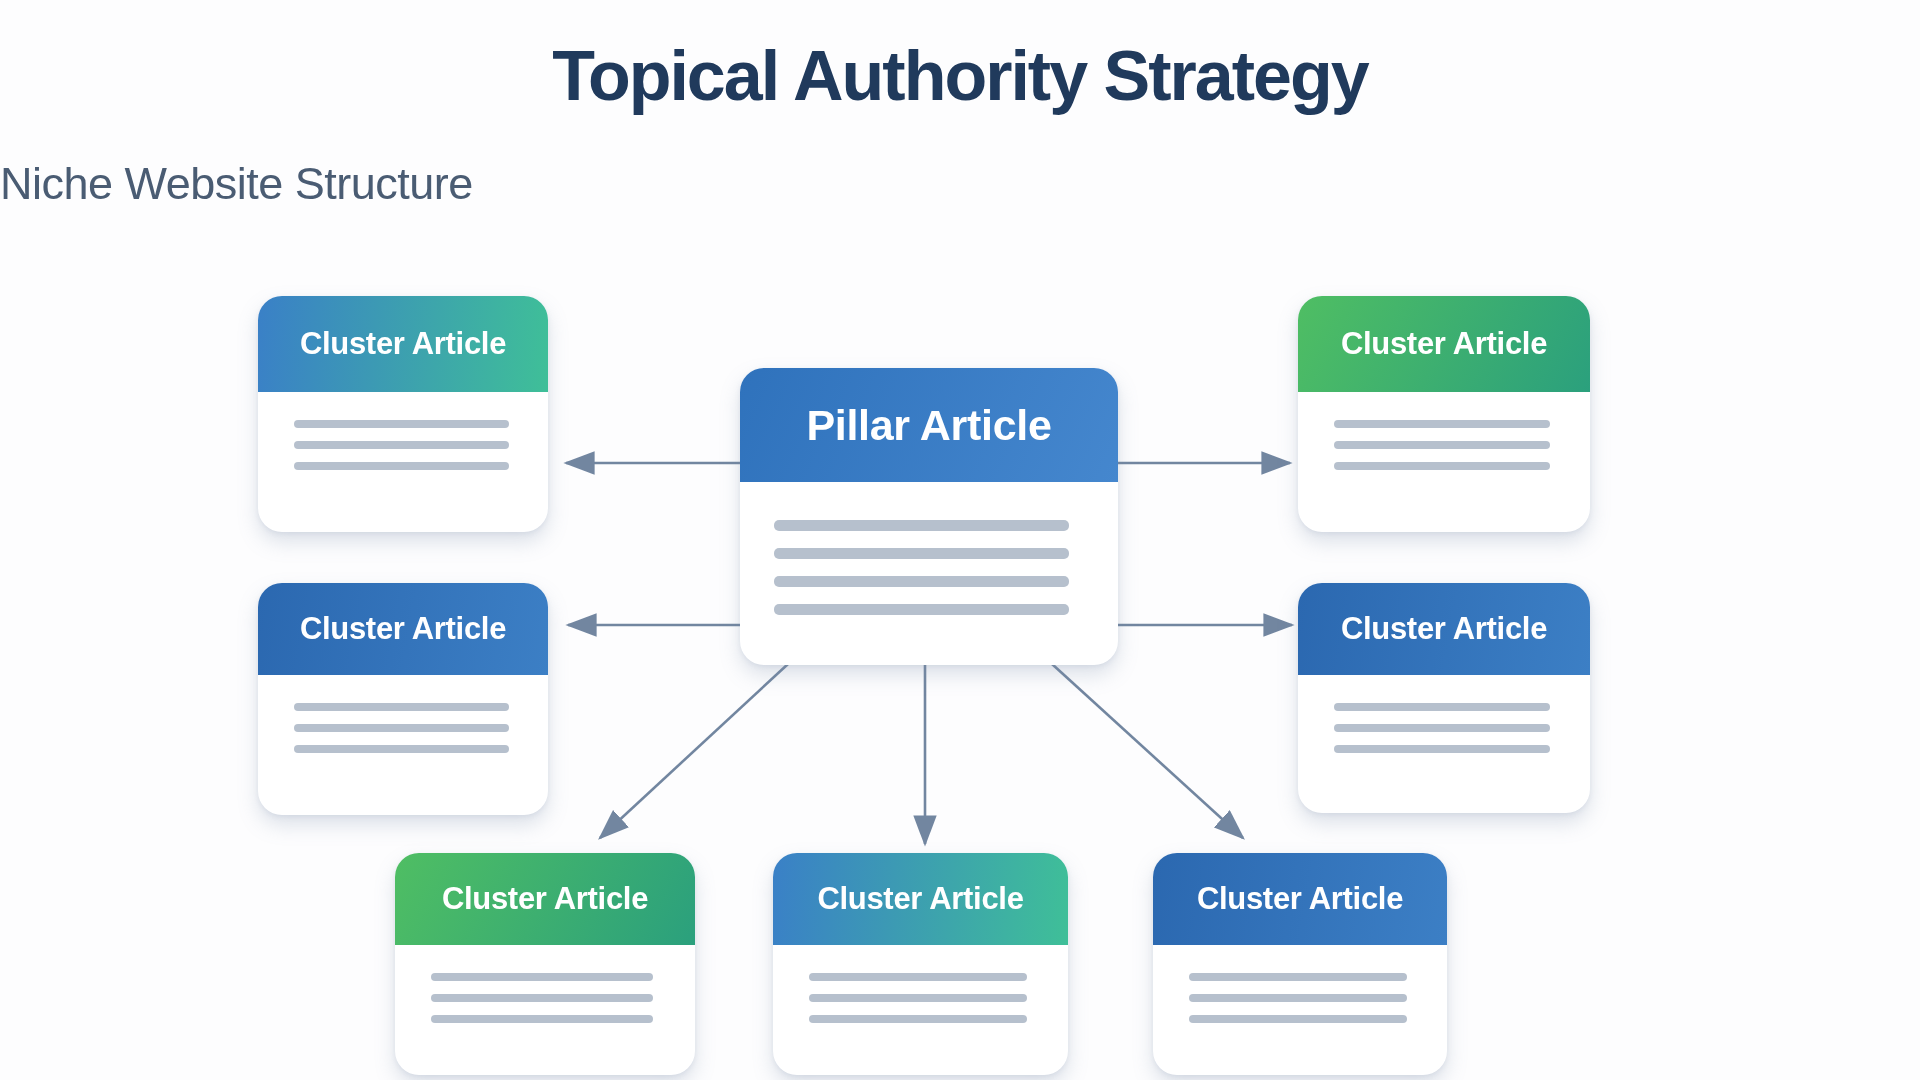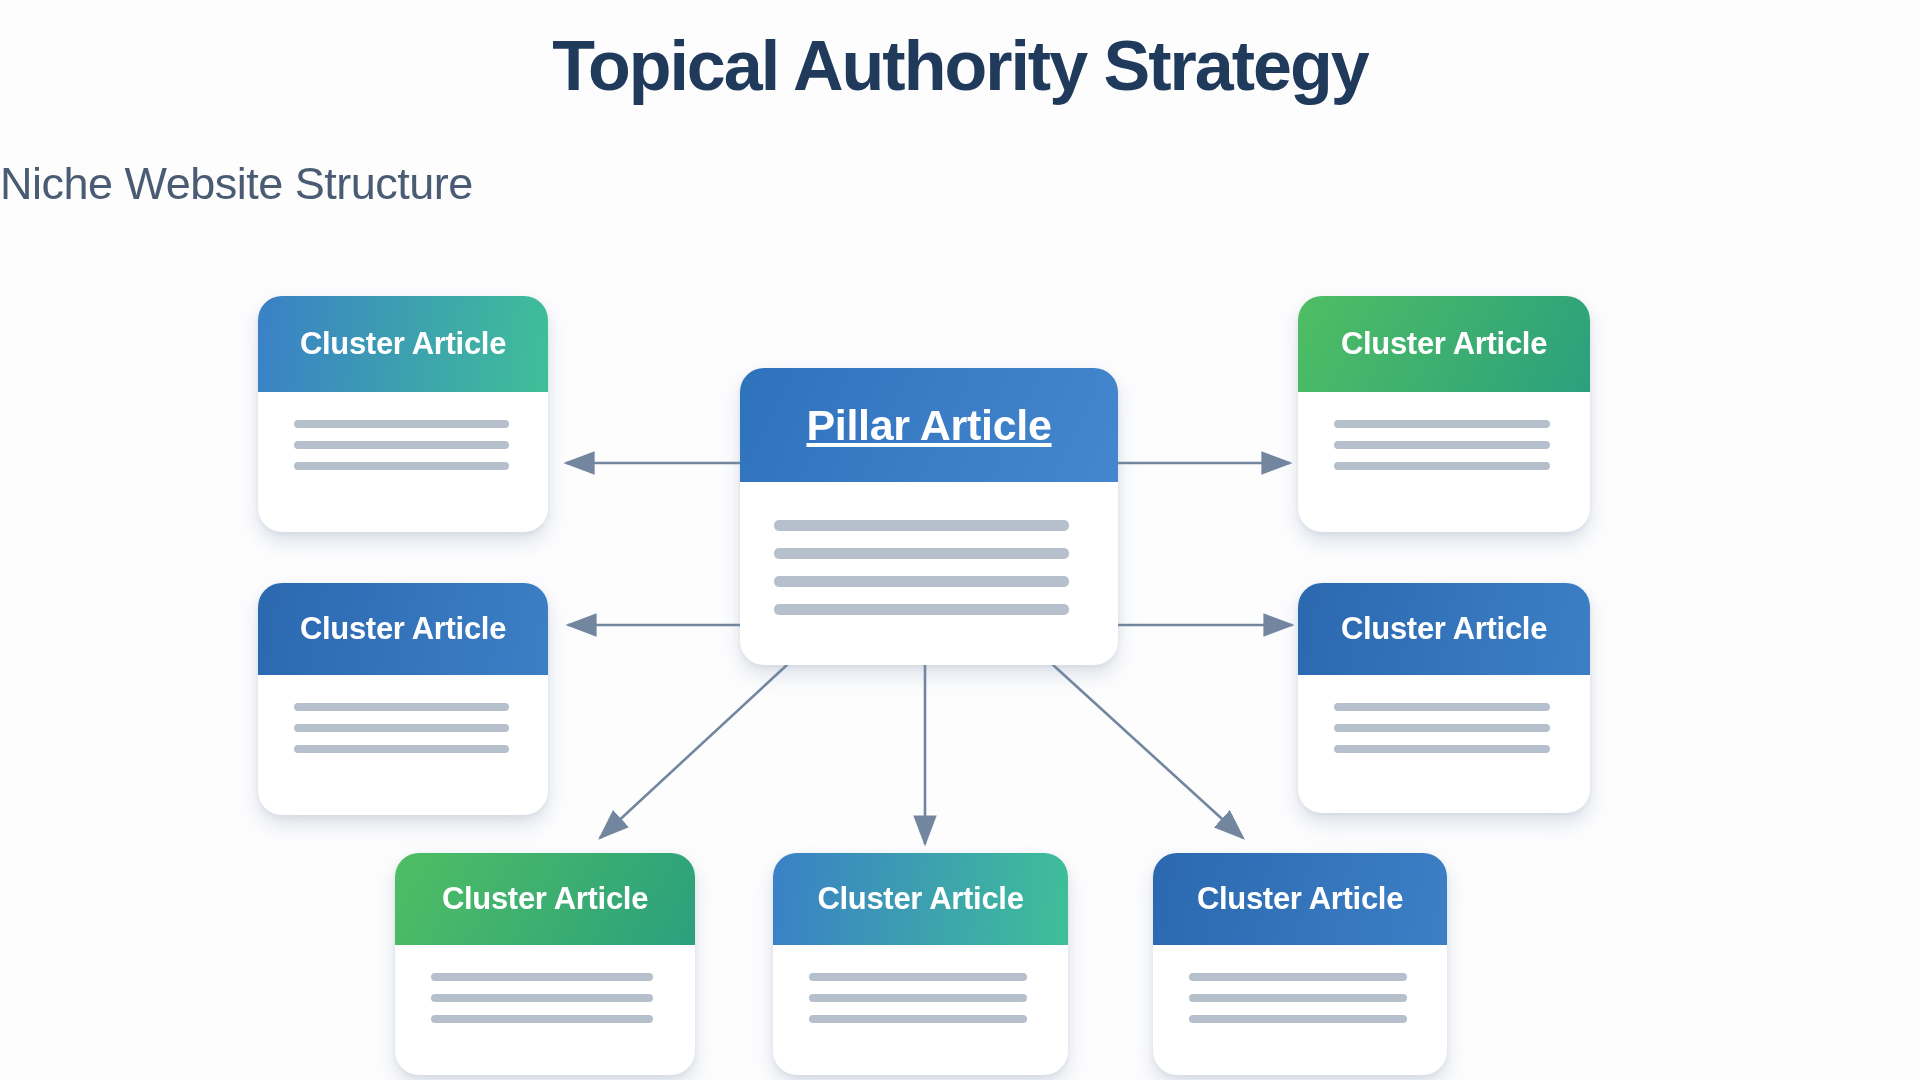--- a/index.html
+++ b/index.html
@@ -6,21 +6,21 @@
   body{
     width:1920px;height:1080px;overflow:hidden;
     background:var(--background,#fdfdfe);
     font-family:"Liberation Sans","DejaVu Sans",sans-serif;
     position:relative;
   }
   #canvas{position:relative;width:1920px;height:1080px;}
 
   
   .page-title{
-    position:absolute;top:26px;left:0;width:100%;
+    position:absolute;top:36px;left:0;width:100%;
     text-align:center;font-size:70px;font-weight:bold;
     letter-spacing:-2px;color:var(--title,#203a5c);
   }
   .page-subtitle{
     position:absolute;top:158px;left:0;width:100%;
     text-align:left;font-size:45px;font-weight:normal;
     letter-spacing:-0.5px;color:var(--subtitle,#4a5c73);
   }
 
   
@@ -58,21 +58,20 @@
     background:linear-gradient(100deg,var(--blue,#2b68b0),var(--blue-light,#3c7fc5));
   }
   .v-blueteal .card-header{
     background:linear-gradient(95deg,var(--blue-teal-start,#3a80c7),var(--blue-teal-end,#3fbf98));
   }
   .v-green .card-header{
     background:linear-gradient(118deg,var(--green-start,#4fbe63),var(--green-end,#2ba07d));
   }
   .v-pillar .card-header{
     background:linear-gradient(115deg,var(--pillar-blue,#2f72bc),var(--pillar-blue-light,#4587ce));
-    text-decoration:underline;
   }
 
   
   .pillar{left:740px;top:368px;width:378px;height:297px;z-index:3;}
   .c1{left:258px;top:296px;width:290px;height:236px;}
   .c2{left:1298px;top:296px;width:292px;height:236px;}
   .c3{left:258px;top:583px;width:290px;height:232px;}
   .c4{left:1298px;top:583px;width:292px;height:230px;}
   .c5{left:395px;top:853px;width:300px;height:222px;}
   .c6{left:773px;top:853px;width:295px;height:222px;}

